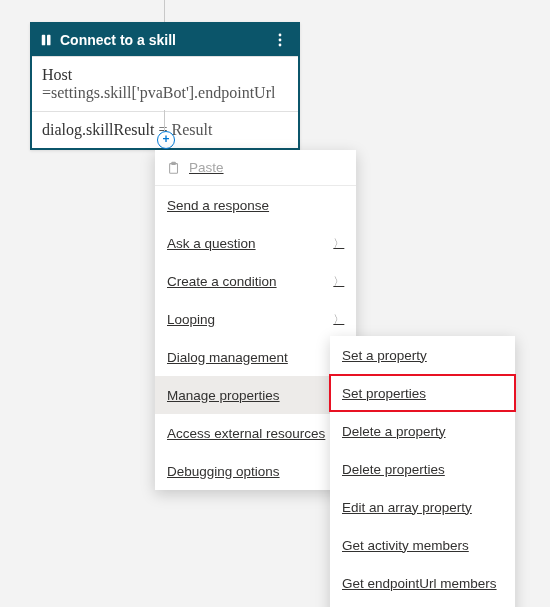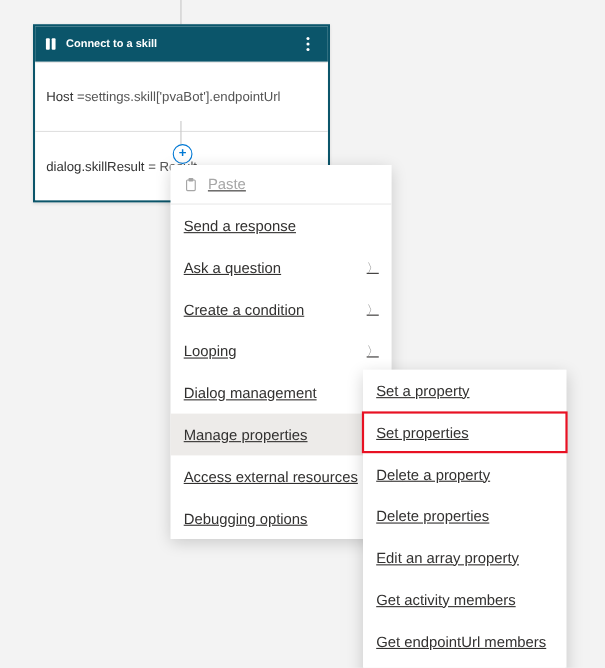--- a/index.html
+++ b/index.html
@@ -52,37 +52,38 @@
       position: relative;
     }
     .card-header .icon {
       width: 14px;
       height: 14px;
       margin-right: 6px;
       flex-shrink: 0;
     }
     .card-header .title {
       font-weight: 600;
-      font-size: 10px;
+      font-size: 14px;
       flex: 1;
     }
     .card-header .menu-dots {
       width: 20px;
       height: 24px;
       display: flex;
       align-items: center;
       justify-content: center;
       cursor: pointer;
     }
     .card-row {
-      padding: 24px 10px;
-      font-size: 12px;
+      padding: 9px 10px;
+      font-size: 16px;
       color: #555;
       border-top: 1px solid #e0e0e0;
       background: #fff;
+      font-family: Liberation Serif, serif;
     }
     .card-row:first-of-type {
       border-top: none;
     }
     .card-row .prefix {
       color: #333;
     }
 
     
     .plus-node {

